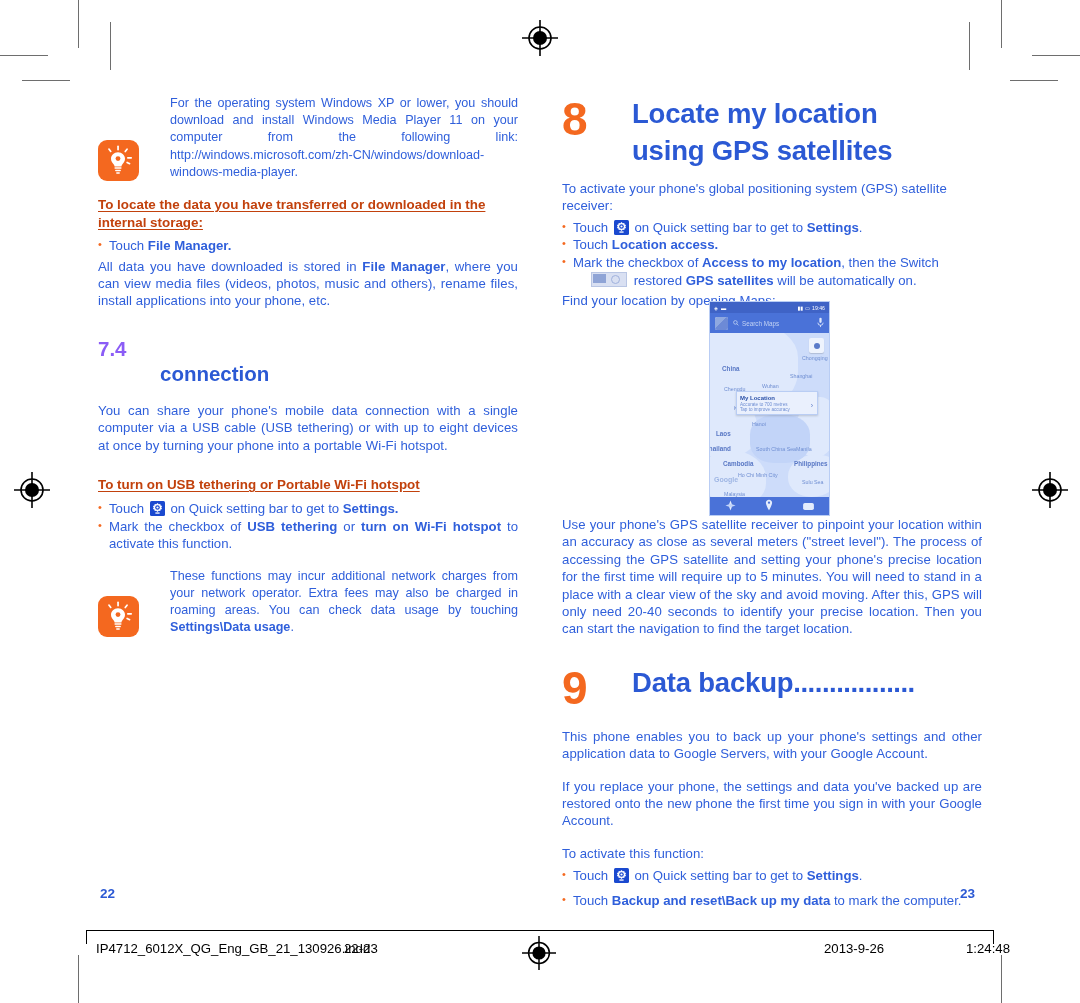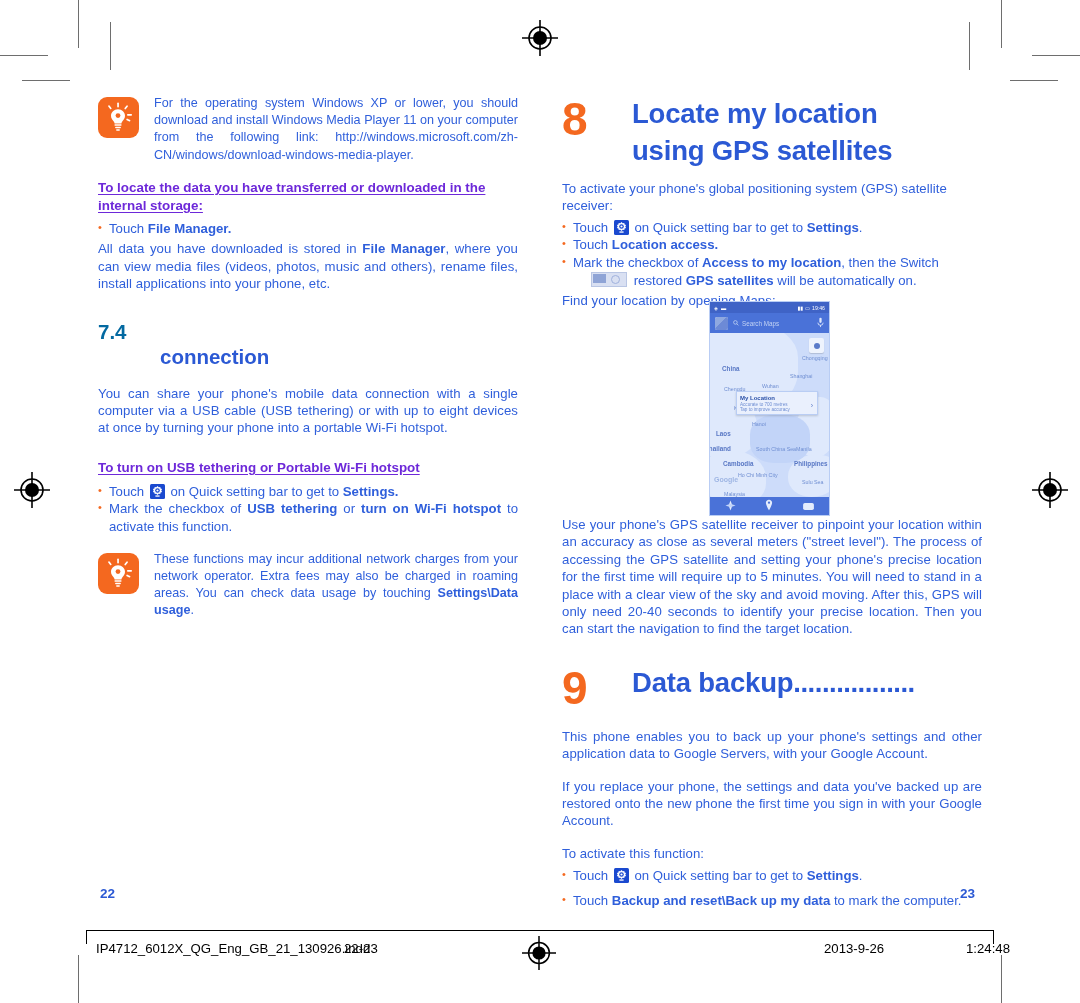--- a/index.html
+++ b/index.html
@@ -54,22 +54,22 @@
   }
   .p.nj { text-align: left; }
   .spacer-md { height: 15px; }
   .spacer-lg { height: 22px; }
 
   b, .b { font-weight: bold; }
 
   
   .tip {
     display: flex;
-    align-items: flex-start;
-    gap: 0px;
+    align-items: flex-end;
+    gap: 16px;
   }
   .tip-icon {
     flex: 0 0 auto;
     width: 41px;
     height: 41px;
     border-radius: 9px;
     background: #f4681f;
     margin-right: 15px;
     margin-top: 2px;
     position: relative;
@@ -81,34 +81,34 @@
     line-height: 17.2px;
     color: #2f5fdb;
     text-align: justify;
   }
 
   
   .subhead {
     font-size: 13.4px;
     line-height: 18px;
     font-weight: bold;
-    color: #6d28d9;
+    color: #c2410c;
     text-decoration: underline;
     text-underline-offset: 2px;
   }
 
   .h2row {
     display: flex;
     align-items: flex-start;
     margin-top: 4px;
   }
   .h2num {
     flex: 0 0 auto;
     width: 62px;
-    color: #0369a1;
+    color: #8b5cf6;
     font-size: 20.5px;
     font-weight: bold;
     line-height: 25px;
   }
   .h2title {
     flex: 1 1 auto;
     color: #2b59d4;
     font-size: 20.5px;
     font-weight: bold;
     line-height: 25.5px;

